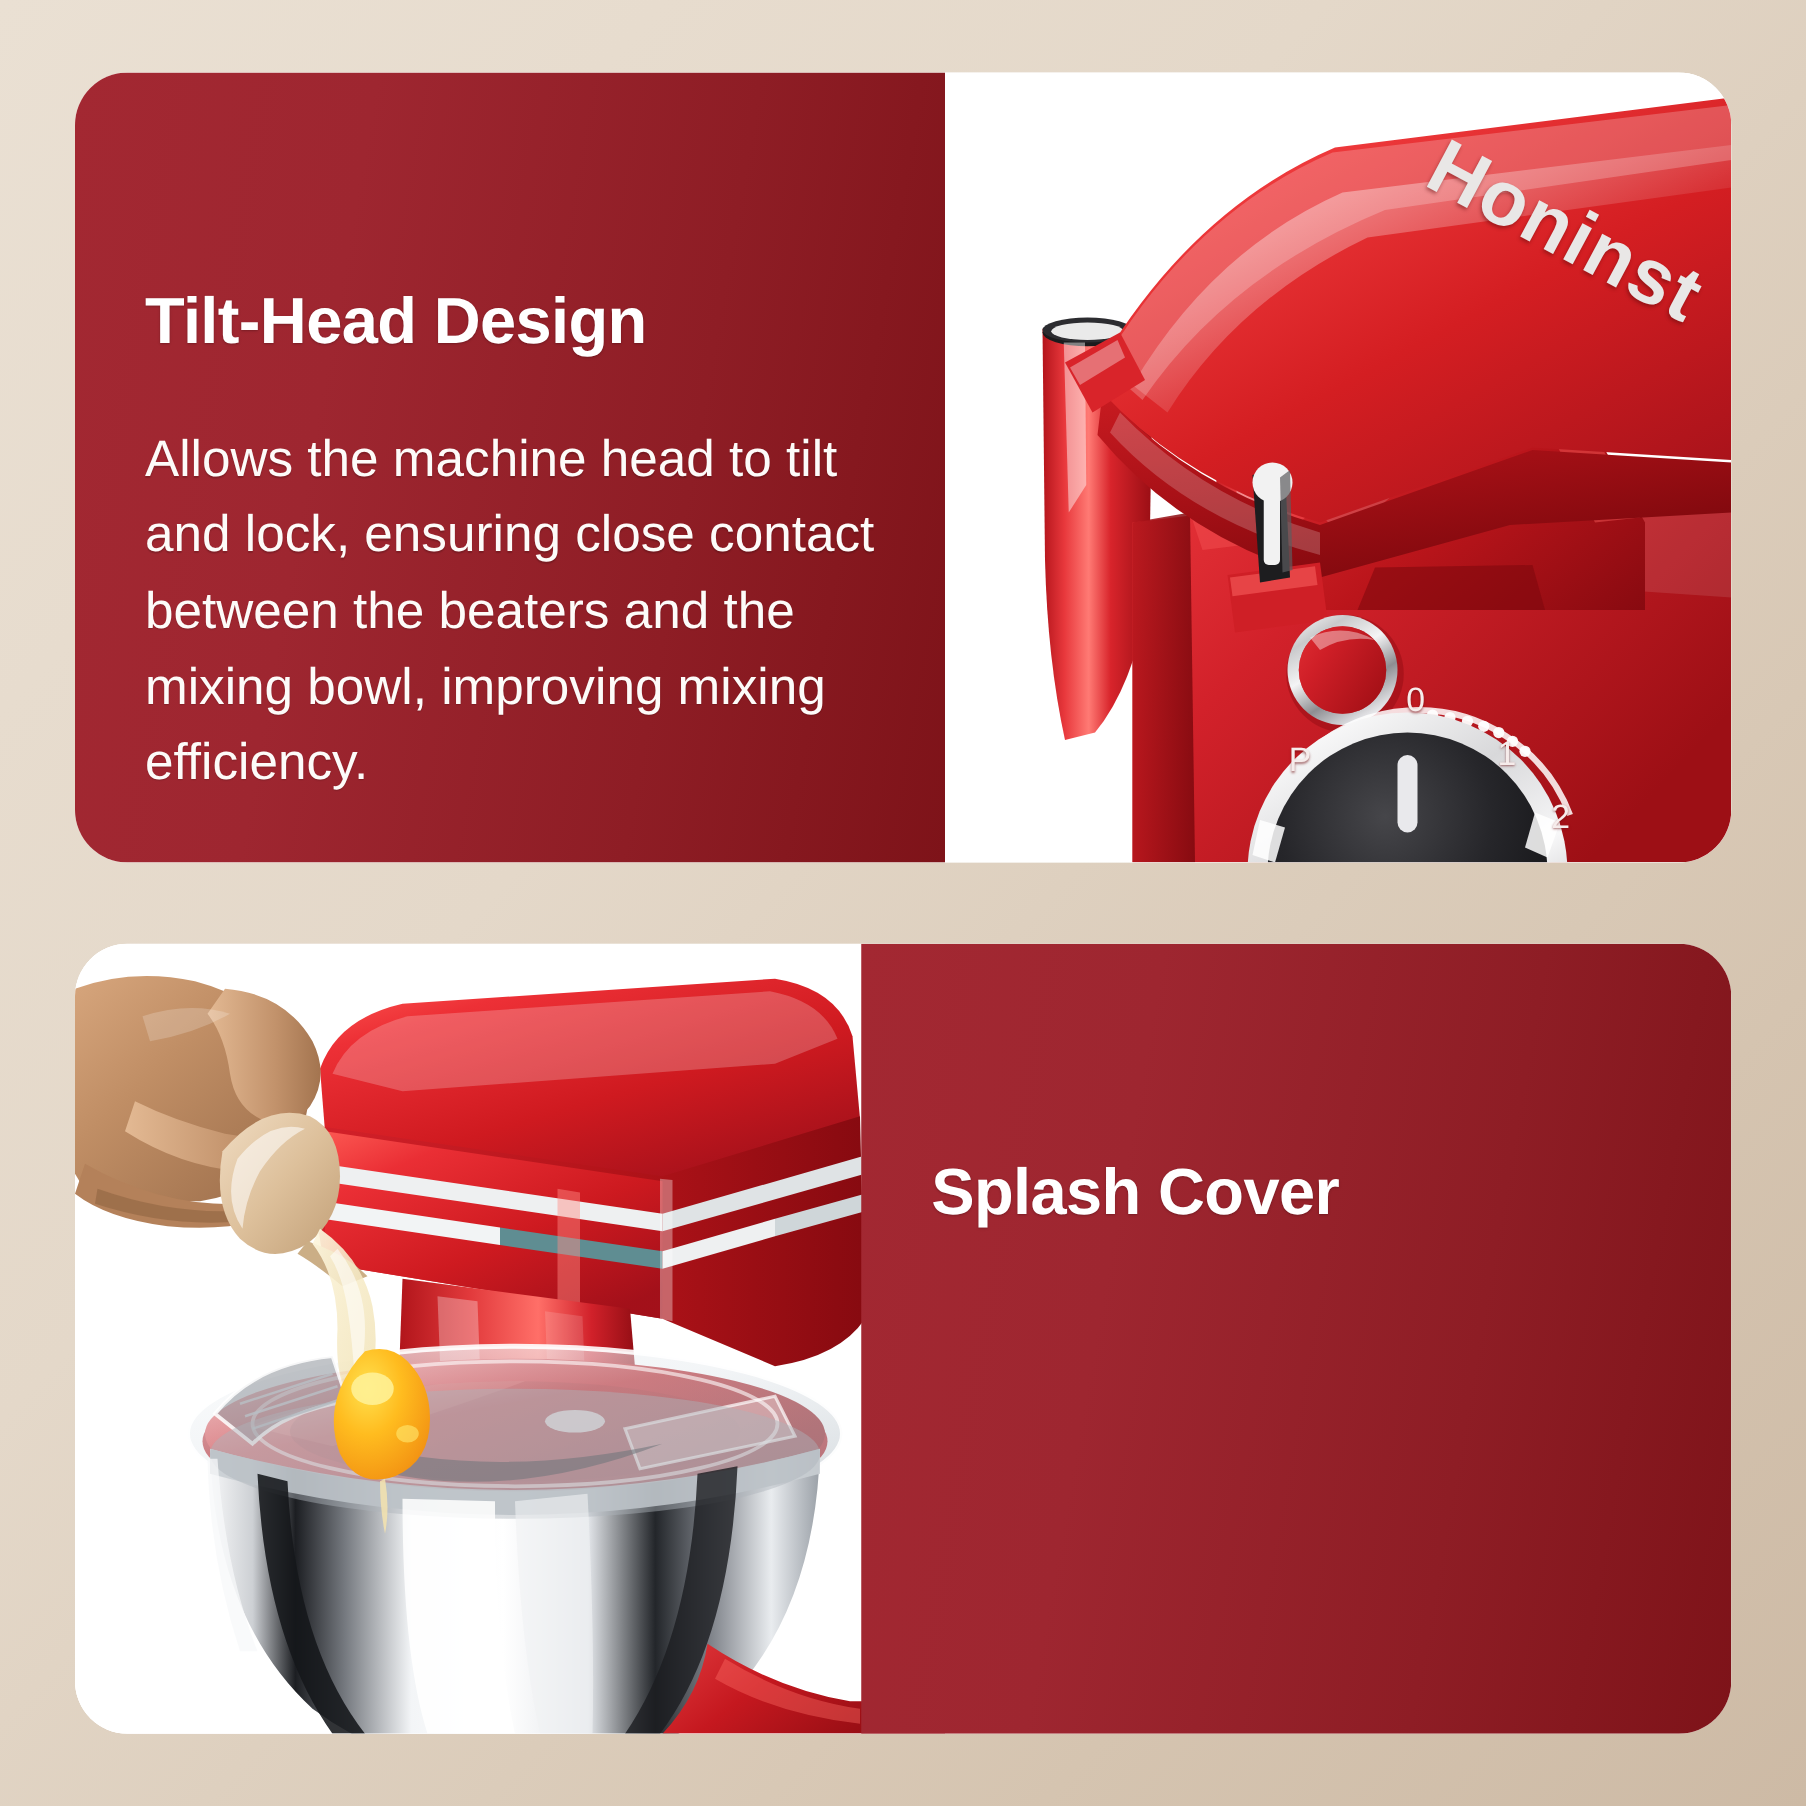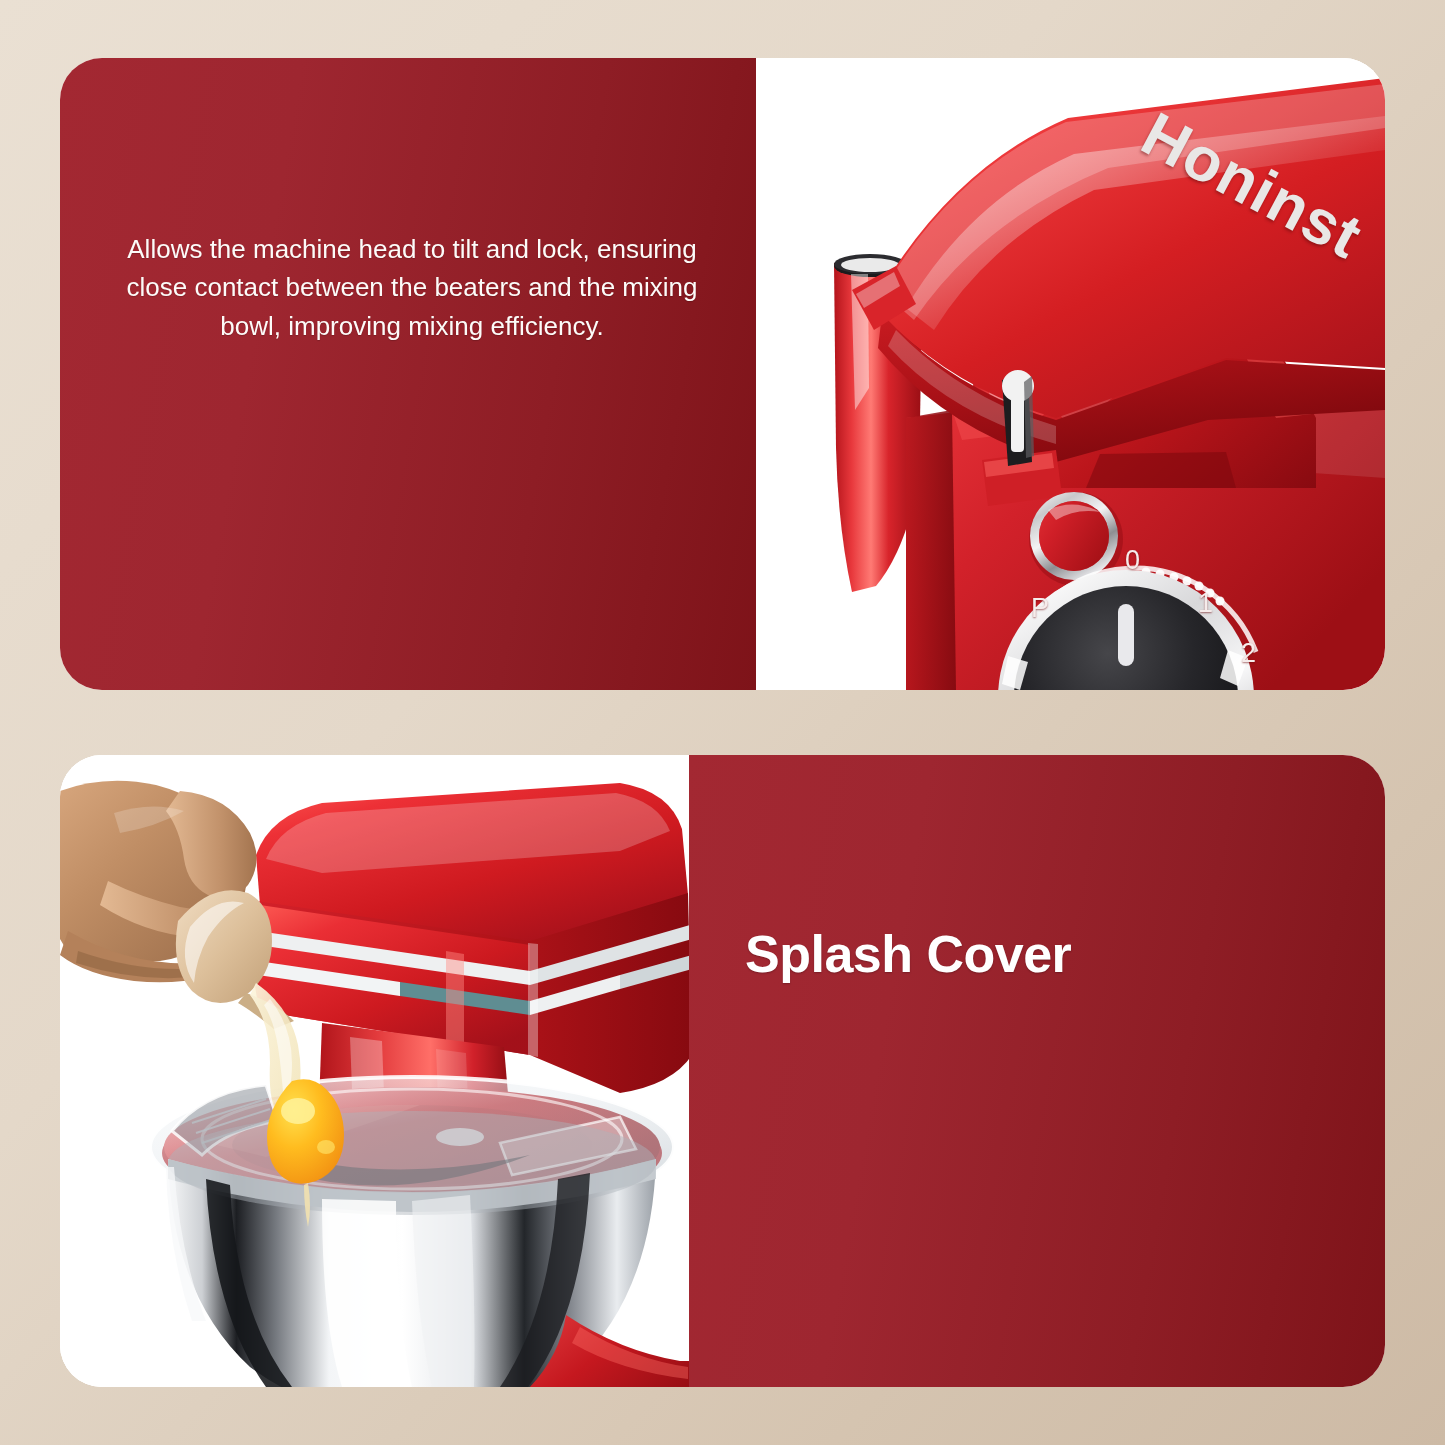--- a/index.html
+++ b/index.html
@@ -71,27 +71,26 @@
     color: #ffffff;
     font-size: 52px;
     font-weight: bold;
     letter-spacing: -0.5px;
     line-height: 1.05;
     margin: 0 0 52px 0;
     text-shadow: 0 1px 2px rgba(0,0,0,0.25);
   }
   .feature-desc {
     color: #fdfbf9;
-    font-size: 26px;
+    font-size: 41px;
     font-weight: normal;
     line-height: 1.48;
     margin: 0;
     max-width: 620px;
     text-shadow: 0 1px 1px rgba(0,0,0,0.18);
-    text-align: center;
   }
 
   
   .photo {
     position: absolute;
     top: 0;
     height: 100%;
     background: #ffffff;
     overflow: hidden;
   }
@@ -299,20 +298,21 @@
       <div id="brand-wordmark">Honinst</div>
 
       <div class="dial-label" id="dial-label-p">P</div>
       <div class="dial-label" id="dial-label-0">0</div>
       <div class="dial-label" id="dial-label-1">1</div>
       <div class="dial-label" id="dial-label-2">2</div>
     </div>
 
     <div class="text-panel" id="panel-tilt-head-text">
       <div class="panel-inner" id="tilt-head-inner">
+        <h2 class="feature-title">Tilt-Head Design</h2>
         <p class="feature-desc">Allows the machine head to tilt and lock, ensuring close contact between the beaters and the mixing bowl, improving mixing efficiency.</p>
       </div>
     </div>
   </div>
 
   <div class="card" id="card-splash-cover">
 
     <div class="photo" id="photo-splash-cover">
       <svg width="696" height="632" viewBox="0 0 696 632">
         <defs>

